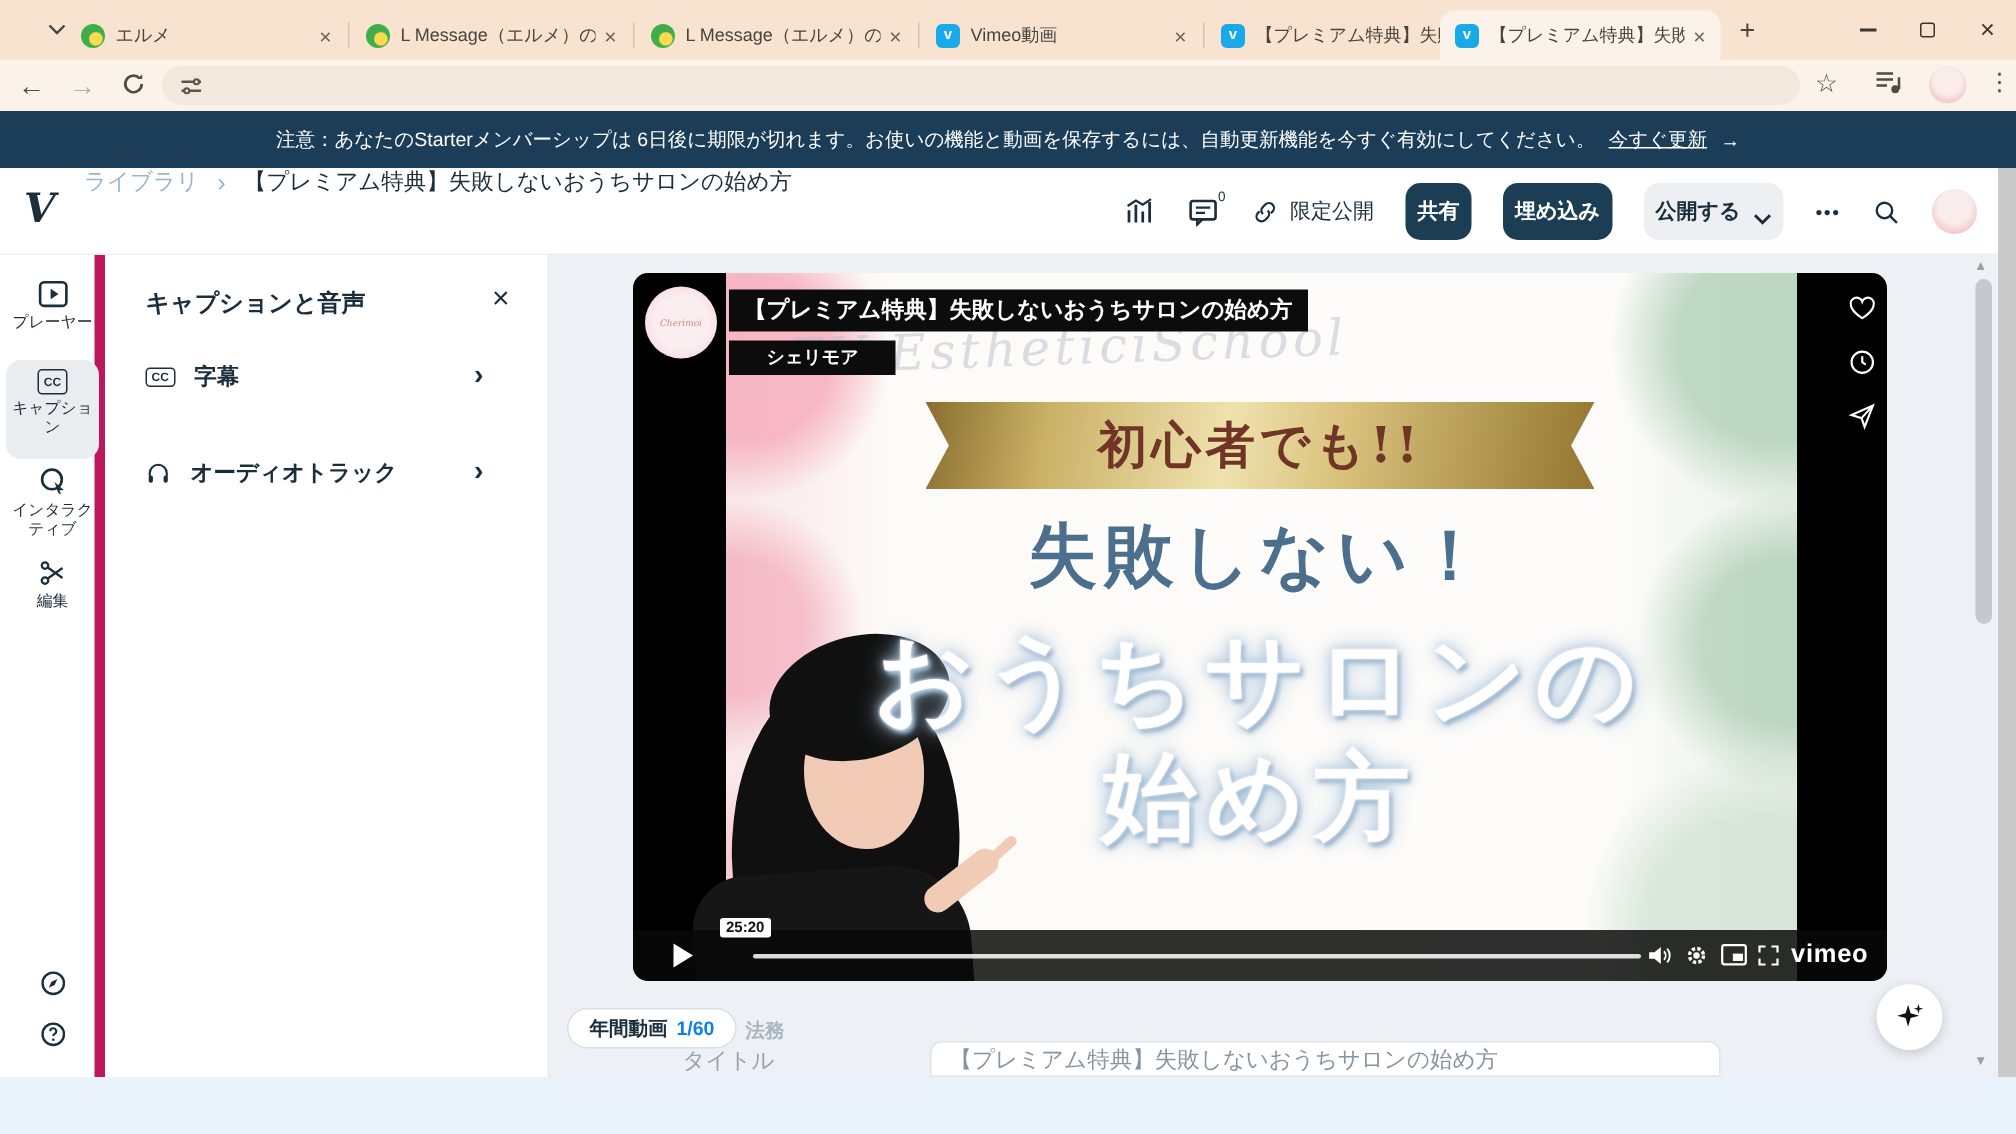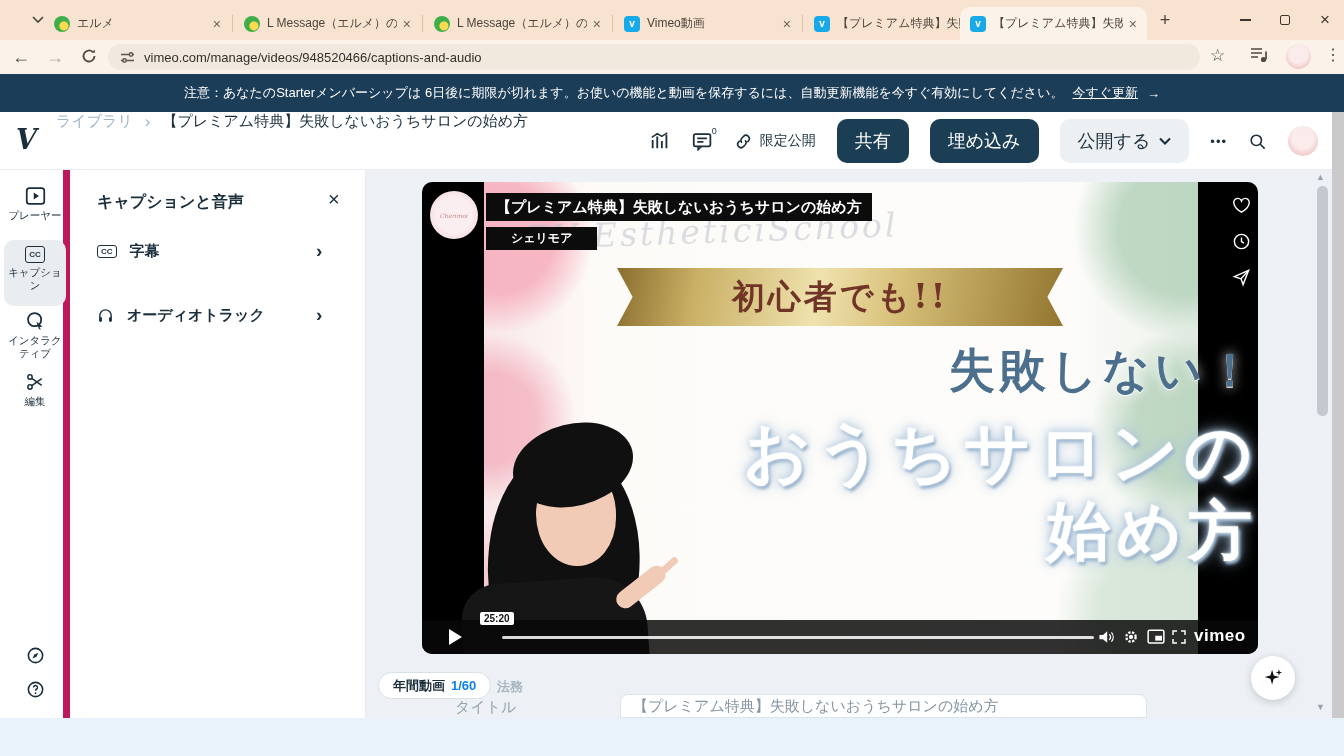--- a/index.html
+++ b/index.html
@@ -32,23 +32,23 @@
   #banner{position:absolute;left:0;top:74px;width:1344px;height:38px;background:#1C3D58;color:#fff;display:flex;align-items:center;justify-content:center;gap:9px;font-size:13px;font-weight:normal}
   #banner .blink{text-decoration:underline;cursor:pointer}
 
   
   #vheader{position:absolute;left:0;top:112px;width:1344px;height:58px;background:#fff;border-bottom:1px solid #ECEFF1}
   .vlogo{position:absolute;left:16px;top:12px;font-family:"DejaVu Serif",serif;font-weight:900;font-style:italic;font-size:27px;color:#1A2E3B}
   .crumbs{position:absolute;left:56px;top:0;height:58px;display:flex;align-items:flex-start;gap:12px;font-size:15px}
   .crumb-link{color:#9DB4C8}
   .crumb-sep{color:#9DB4C8;font-size:17px}
   .hright{position:absolute;right:26px;top:0;height:58px;display:flex;align-items:center;gap:21px}
-  .btn{font-size:18px;font-weight:normal;border-radius:10px;padding:10px 18px;white-space:nowrap}
+  .btn{font-size:14px;font-weight:bold;border-radius:10px;padding:10px 8px;white-space:nowrap}
   .btn-dark{background:#1B3E55;color:#fff}
-  .btn-light{background:#EDF0F3;color:#1A2E3B;display:flex;align-items:center;gap:9px}
+  .btn-light{background:#EDF0F3;color:#1A2E3B;display:flex;align-items:flex-end;gap:9px}
   .privacy{display:flex;align-items:center;gap:7px;font-size:14px;color:#1A2E3B;white-space:nowrap}
   .noteicon{position:relative}
   .notebadge{position:absolute;top:-5px;right:-4px;font-size:9px;color:#1A2E3B}
   .moredots{font-size:13px;letter-spacing:1px;color:#1A2E3B}
 
   
   #content{position:absolute;left:0;top:170px;width:1344px;height:548px;background:#EDF1F5;overflow:hidden}
   #sidebar{position:absolute;left:0;top:0;width:70px;height:548px;background:#fff;border-right:7px solid #be185d}
   .sideitem{position:absolute;left:0;width:70px;display:flex;flex-direction:column;align-items:center;gap:3px;font-size:10.5px;line-height:13px;text-align:center;color:#1A2E3B}
   .sideactive{position:absolute;left:4px;top:70px;width:62px;height:66px;background:#E9EDF0;border-radius:10px}
@@ -69,21 +69,21 @@
       radial-gradient(circle at 6% 92%,rgba(246,181,192,.6) 0 60px,rgba(246,181,192,0) 105px),
       radial-gradient(circle at 98% 10%,rgba(168,203,176,.7) 0 65px,rgba(168,203,176,0) 110px),
       radial-gradient(circle at 99% 52%,rgba(150,192,160,.55) 0 55px,rgba(150,192,160,0) 100px),
       radial-gradient(circle at 96% 92%,rgba(205,224,208,.7) 0 70px,rgba(205,224,208,0) 115px),
       linear-gradient(90deg,#F9E7E9 0%,#FDFBF8 16%,#FDFCFA 82%,#EBF1EA 100%)}
   .watermark{position:absolute;left:28px;top:30px;font-family:"DejaVu Serif",serif;font-style:italic;font-size:33px;letter-spacing:3px;color:rgba(185,190,202,.5);transform:rotate(-2deg);white-space:nowrap}
   .ribbon{position:absolute;left:50%;top:86px;transform:translateX(-50%);width:446px;height:58px;display:flex;align-items:center;justify-content:center;
     background:linear-gradient(100deg,#8A6D2E,#C9B065 18%,#EFE2AE 45%,#D9C27C 62%,#93762F);
     clip-path:polygon(0 0,100% 0,96.5% 50%,100% 100%,0 100%,3.5% 50%);
     font-family:"DejaVu Serif",serif;font-weight:bold;font-size:33px;letter-spacing:3px;color:#703526}
-  .headline{position:absolute;left:0;width:836px;text-align:right;font-family:"DejaVu Serif",serif;font-weight:bold}
+  .headline{position:absolute;left:0;width:836px;text-align:center;font-family:"DejaVu Serif",serif;font-weight:bold}
   .hl1{top:158px;font-size:46px;letter-spacing:5px;color:#4C6F8D;text-shadow:0 1px 0 #fff,0 0 12px rgba(255,255,255,.9)}
   .hl2{top:226px;font-size:66px;letter-spacing:6px;color:#fff;text-shadow:0 0 2px #fff,0 0 7px #A9C3DC,0 0 16px #A9C3DC,2px 3px 3px #8FA9C2}
   .hl3{top:306px;font-size:64px;letter-spacing:6px;color:#fff;text-shadow:0 0 2px #fff,0 0 7px #A9C3DC,0 0 16px #A9C3DC,2px 3px 3px #8FA9C2}
   .ovtitle{position:absolute;left:64px;top:11px;height:28px;line-height:28px;background:#0C0C0C;color:#fff;font-size:15px;font-weight:bold;padding:0 10px;white-space:nowrap}
   .ovbadge{position:absolute;left:64px;top:45px;background:#0C0C0C;color:#fff;font-size:12px;font-weight:bold;padding:3px 25px}
   .ovavatar{position:absolute;left:8px;top:9px;width:48px;height:48px;border-radius:50%;background:radial-gradient(circle,#FBEEF0 52%,#F3CDD3);display:flex;align-items:center;justify-content:center;font-family:"DejaVu Serif",serif;font-style:italic;font-size:6px;color:#C98989}
   .stripico{position:absolute;left:810px;color:#fff}
   .ctrlbar{position:absolute;left:0;bottom:0;width:836px;height:34px;background:rgba(8,8,8,.84)}
   .playtri{position:absolute;left:27px;top:9px;width:0;height:0;border-left:13px solid #fff;border-top:8px solid transparent;border-bottom:8px solid transparent}
   .timebadge{position:absolute;left:58px;bottom:29px;background:#fff;color:#111;font-size:10px;font-weight:bold;padding:1px 4px;border-radius:2px}
@@ -175,21 +175,20 @@
 <svg class="abs" style="left:80px;top:47px" width="18" height="18" viewBox="0 0 18 18">
     <path d="M14.5 9a5.5 5.5 0 1 1-1.6-3.9" fill="none" stroke="#4F4A42" stroke-width="1.8"></path>
     <path d="M14.8 2.5v3.2h-3.2z" fill="#4F4A42"></path>
   </svg>
 <div class="urlpill">
   <svg width="15" height="15" viewBox="0 0 15 15">
       <path d="M1 4.5h9M12.5 4.5H14M1 10.5h2.5M6 10.5h8" stroke="#5A554D" stroke-width="1.6"></path>
       <circle cx="11" cy="4.5" r="1.7" fill="none" stroke="#5A554D" stroke-width="1.4"></circle>
       <circle cx="4.5" cy="10.5" r="1.7" fill="none" stroke="#5A554D" stroke-width="1.4"></circle>
     </svg>
-  <span>vimeo.com/manage/videos/948520466/captions-and-audio</span>
 </div>
 <span class="toolico" style="left:1210px;font-size:17px">☆</span>
 <svg class="abs" style="left:1250px;top:47px" width="19" height="17" viewBox="0 0 19 17">
     <path d="M1 2h11M1 6h11M1 10h7" stroke="#4F4A42" stroke-width="1.7"></path>
     <circle cx="13.5" cy="12.5" r="2.6" fill="#4F4A42"></circle>
     <path d="M16 12.5V4.5" stroke="#4F4A42" stroke-width="1.7"></path>
   </svg>
 <div class="abs avatar-pink" style="left:1286px;top:44px;width:25px;height:25px"></div>
 <span class="toolico" style="left:1325px;font-size:16px">⋮</span>
 

